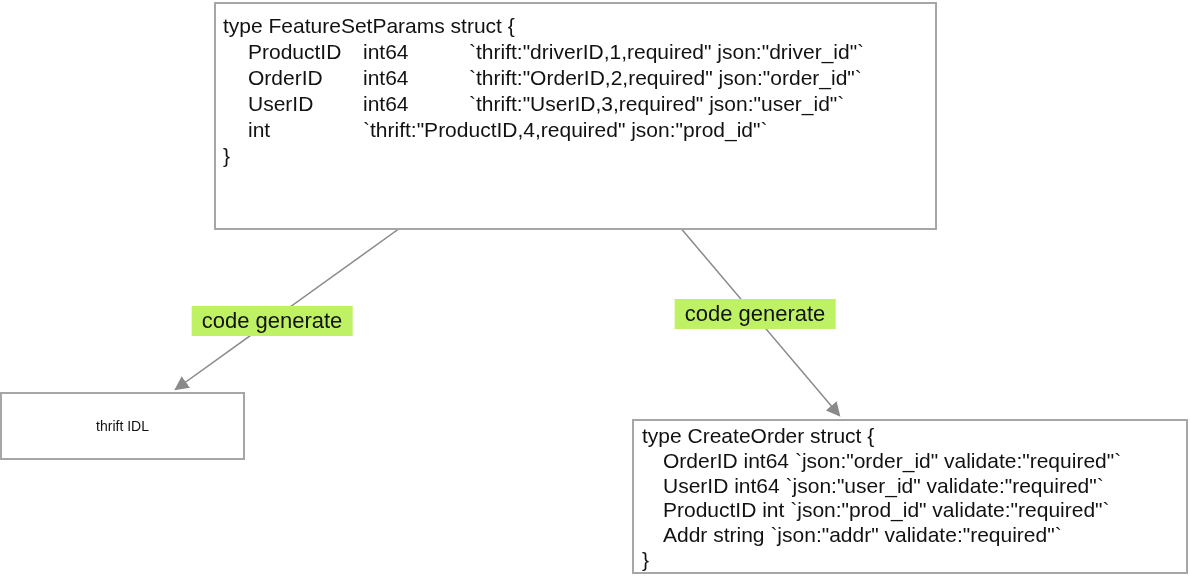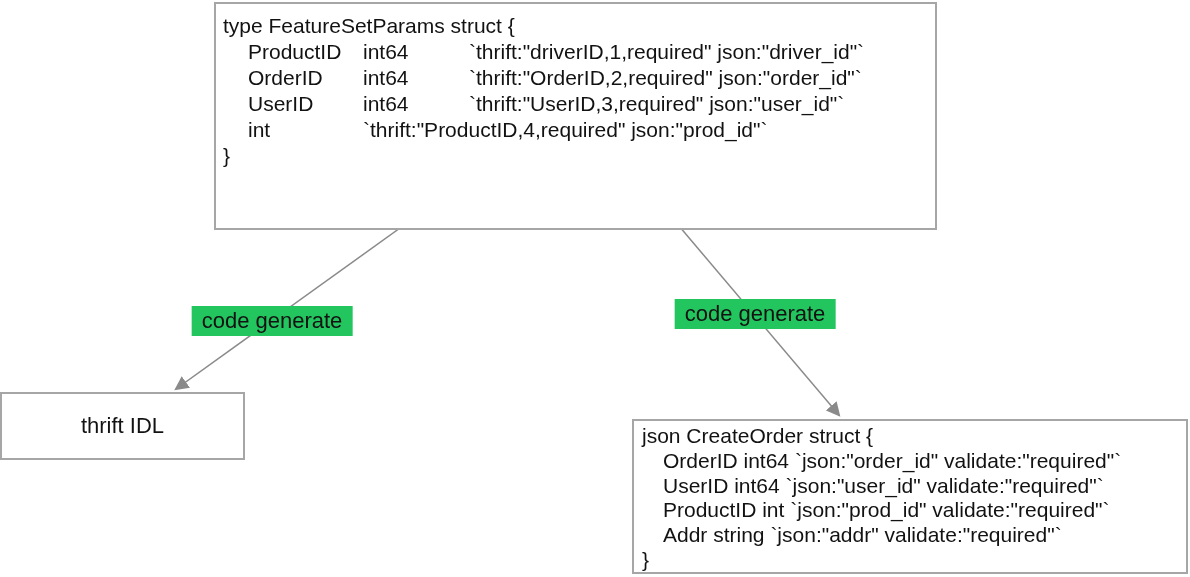--- a/index.html
+++ b/index.html
@@ -38,33 +38,33 @@
     display: grid;
     grid-template-columns: 115px 106px auto;
     padding-left: 25px;
   }
   .idl-box {
     left: 0px; top: 392px;
     width: 245px; height: 68px;
     display: flex;
     align-items: center;
     justify-content: center;
-    font-size: 22px;
+    font-size: 14px;
   }
   .right-box {
     left: 632px; top: 419px;
     width: 556px; height: 155px;
     padding: 3px 0 0 8px;
     line-height: 24.8px;
   }
   .right-box .frow { padding-left: 21px; }
   .edge-label {
     position: absolute;
     transform: translate(-50%, -50%);
-    background: #22c55e;
+    background: #bef264;
     padding: 2px 10px;
     font-size: 22px;
     color: #121212;
     white-space: nowrap;
   }
   .label-left  { left: 272px; top: 321px; }
   .label-right { left: 755px; top: 314px; }
 </style>
 </head>
 <body>
@@ -106,21 +106,21 @@
   </div>
 
   <div class="edge-label label-left">code generate</div>
   <div class="edge-label label-right">code generate</div>
 
   <div class="box idl-box">
     <span>thrift IDL</span>
   </div>
 
   <div class="box code-box right-box">
-    <div>json CreateOrder struct {</div>
+    <div>type CreateOrder struct {</div>
     <div class="frow">OrderID int64 `json:"order_id" validate:"required"`</div>
     <div class="frow">UserID int64 `json:"user_id" validate:"required"`</div>
     <div class="frow">ProductID int `json:"prod_id" validate:"required"`</div>
     <div class="frow">Addr string `json:"addr" validate:"required"`</div>
     <div>}</div>
   </div>
 
 </div>
 
 </body></html>

